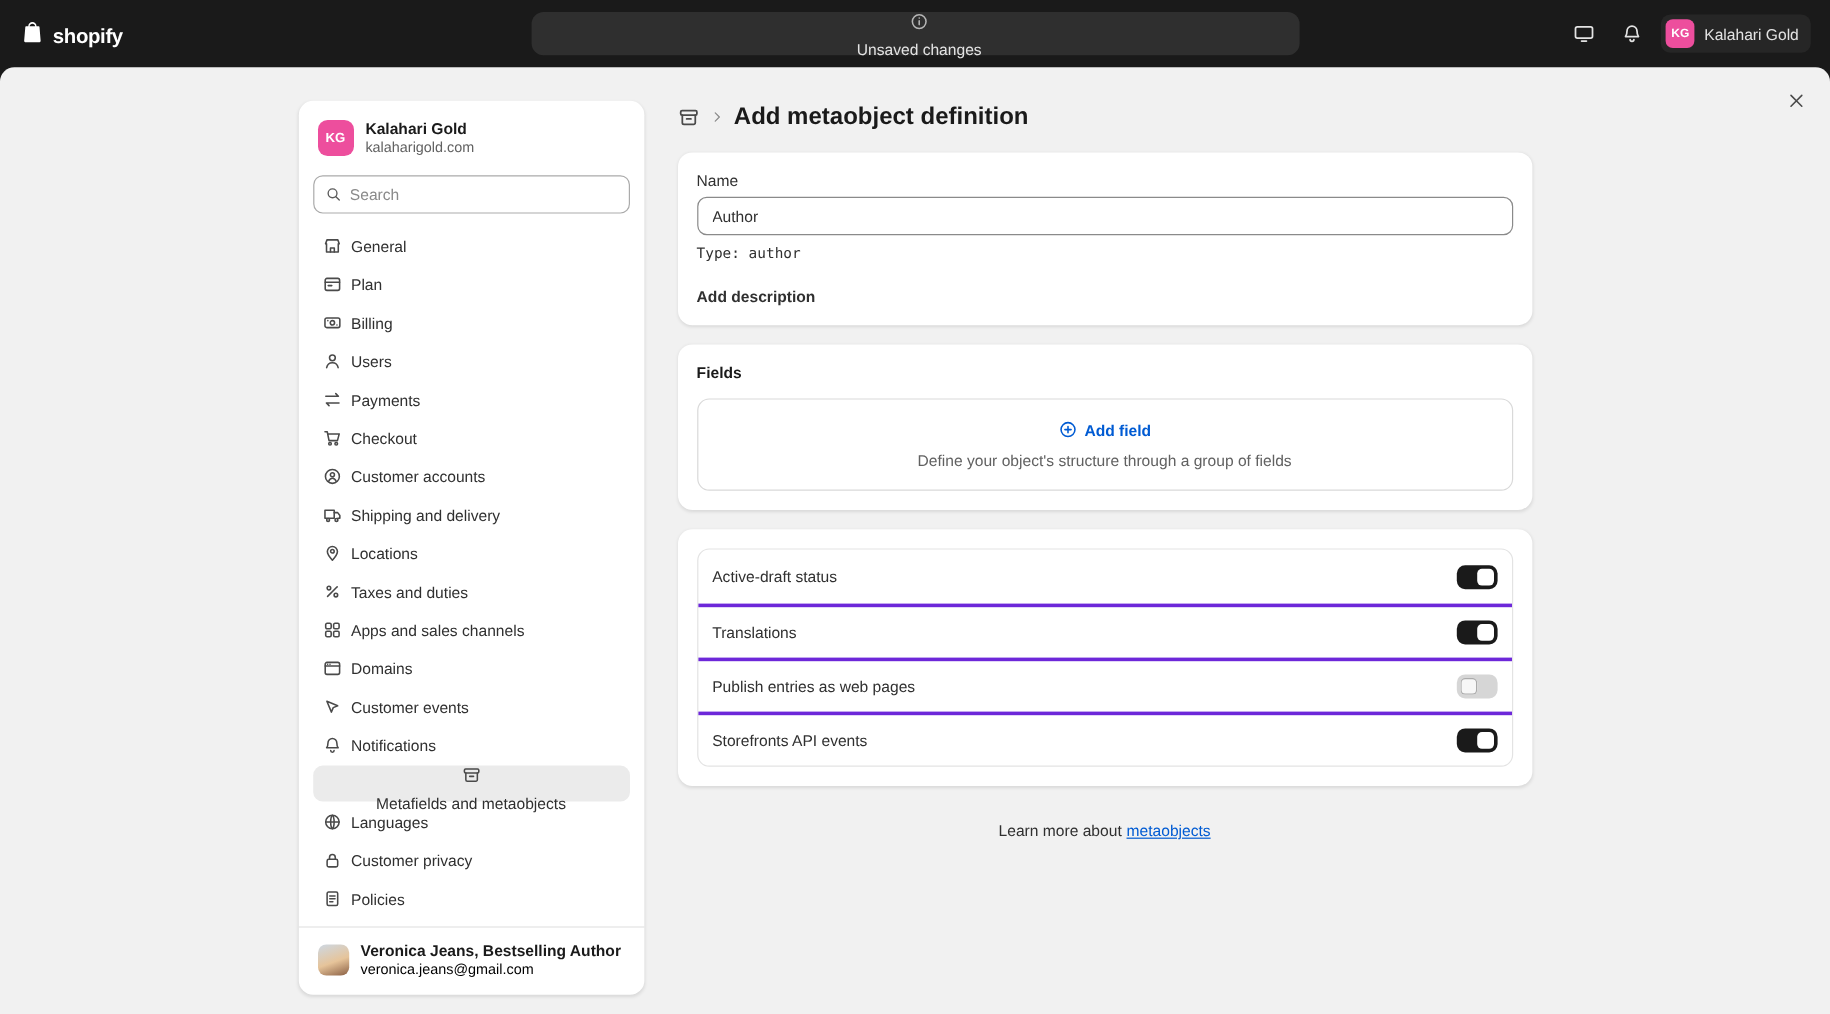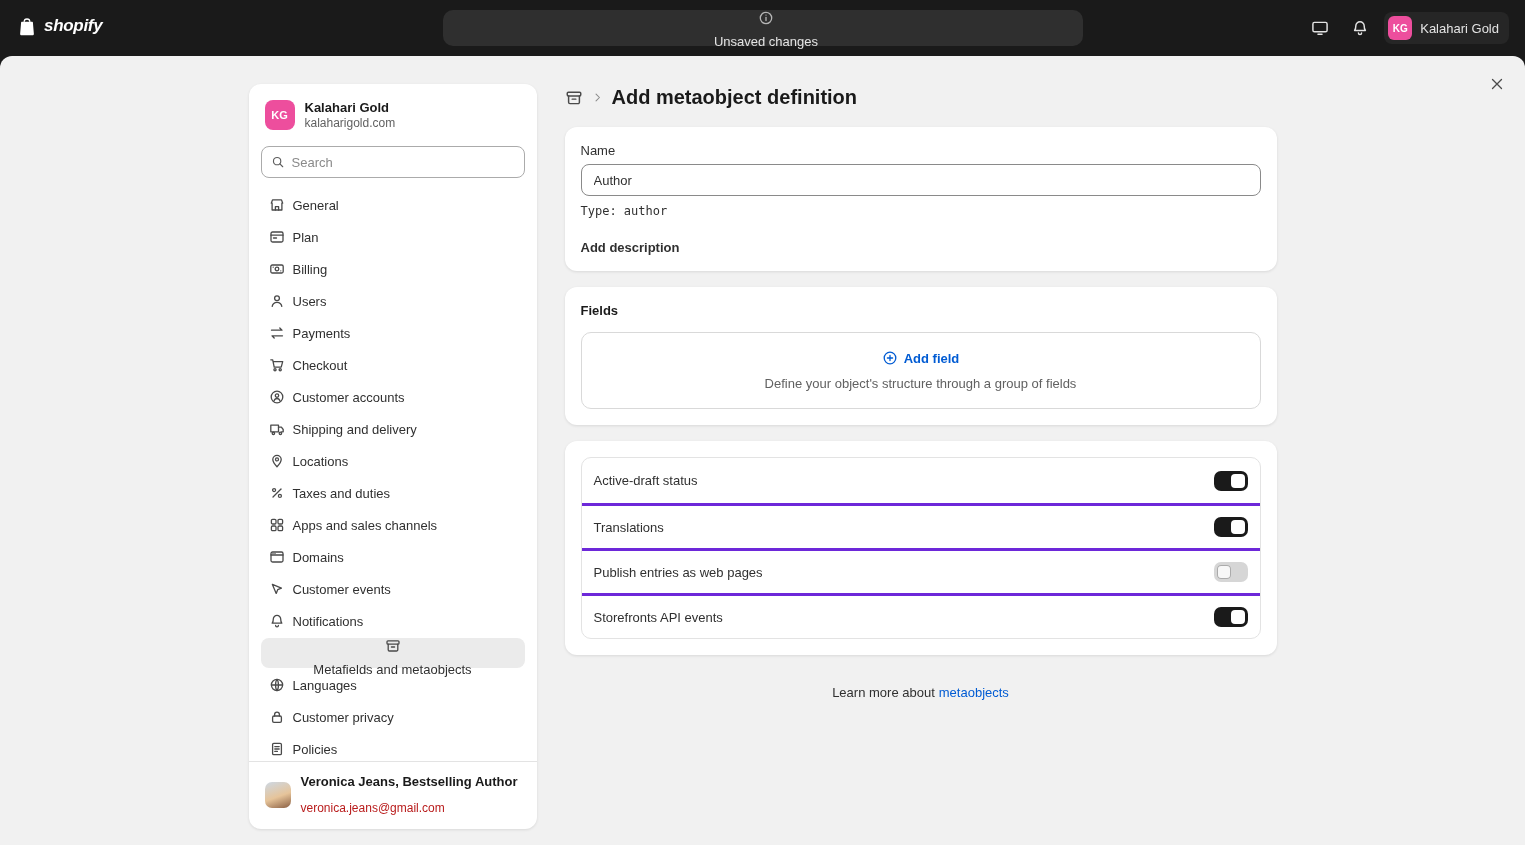--- a/index.html
+++ b/index.html
@@ -2,21 +2,21 @@
 <html><head>
 <meta charset="utf-8">
 <style>
   * { margin:0; padding:0; box-sizing:border-box; }
   html,body { width:1525px; height:845px; overflow:hidden; }
   body { background:#1a1a1a; font-family:"Liberation Sans",sans-serif; font-size:13px; color:#303030; }
   button { font-family:"Liberation Sans",sans-serif; }
 
   
   .topbar { height:56px; display:flex; align-items:center; padding:0 16px; position:relative; }
-  .logo { display:flex; align-items:flex-start; gap:6px; color:#fff; cursor:pointer;font-style:italic; }
+  .logo { display:flex; align-items:flex-end; gap:6px; color:#fff; cursor:pointer; }
   .logo-text { font-size:17px; font-weight:700; letter-spacing:-0.3px; }
   .savebar { position:absolute; left:50%; top:10px; transform:translateX(-50%); width:640px; height:36px;
              background:#2f2f2f; border-radius:10px; display:flex; align-items:center; gap:8px;
              padding:0 5px 0 12px;flex-direction:column; }
   .savebar-icon { color:#b5b5b5; display:flex; }
   .savebar-msg { color:#e3e3e3; font-size:13px; }
   .flex-spacer { flex:1; }
   .btn-discard { height:26px; padding:0 10px; background:#2f2f2f; border:1px solid #696969; border-radius:8px;
                  color:#e3e3e3; font-size:12px; font-weight:700; cursor:pointer; }
   .btn-save { height:26px; padding:0 12px; background:#575757; border:none; border-radius:8px;
@@ -56,21 +56,21 @@
   .side-item { display:flex; align-items:center; gap:8px; height:30px; padding:0 8px; border-radius:8px;
                color:#303030; cursor:pointer; margin-bottom:2px; }
   .side-item.selected { background:#ebebeb;flex-direction:column; }
   .side-icon { color:#4a4a4a; display:flex; flex:none; }
   .side-label { white-space:nowrap; }
   .side-user { margin-top:auto; border-top:1px solid #e3e3e3; padding:12px 16px 14px; display:flex;
                align-items:center; gap:10px; cursor:pointer; }
   .user-avatar { width:26px; height:26px; border-radius:7px; flex:none;
                  background:linear-gradient(160deg,#cdd8e4 0%,#e6c49a 55%,#8a5f43 100%); }
   .user-name { font-size:13px; font-weight:700; color:#1a1a1a; white-space:nowrap; }
-  .user-email { font-size:12px; color:#b91c1c; margin-top:12px; }
+  .user-email { font-size:12px; color:#000000; margin-top:1px; }
 
   
   .content { width:712px; }
   .content-head { display:flex; align-items:center; gap:8px; margin:2px 0 18px; color:#4a4a4a; }
   .head-chev { color:#8a8a8a; display:flex; }
   .head-ico { display:flex; }
   .page-title { font-size:20px; font-weight:700; color:#1a1a1a; }
   .card { background:#fff; border-radius:12px; box-shadow:0 1px 3px rgba(0,0,0,.1); padding:16px; margin-bottom:16px; }
   .field-label { display:block; font-size:13px; color:#303030; margin-bottom:6px; }
   .text-input { width:100%; height:32px; border:1px solid #8a8a8a; border-radius:8px; padding:0 12px;
@@ -91,21 +91,21 @@
   .opt-row { display:flex; align-items:center; justify-content:space-between; height:45px; padding:0 12px; }
   .opt-row + .opt-row { border-top:3px solid #6d28d9;gap:31px; }
   .opt-label { font-size:13px; color:#303030; }
   .switch { width:34px; height:20px; border-radius:7px; border:none; position:relative; cursor:pointer; padding:0; }
   .switch .knob { position:absolute; top:3px; width:14px; height:14px; border-radius:4px; background:#fff; }
   .switch.on { background:#1a1a1a; }
   .switch.on .knob { right:3px; }
   .switch.off { background:#d6d6d6; }
   .switch.off .knob { left:3px; background:#f7f7f7; box-shadow:inset 0 0 0 1px #ababab; }
   .learn-more { text-align:center; margin-top:30px; font-size:13px; color:#303030; }
-  .learn-link { color:#005bd3; cursor:pointer; margin-left:4px; }
+  .learn-link { color:#005bd3; text-decoration:underline; cursor:pointer; margin-left:4px; }
 </style>
 </head>
 <body>
 
 <div class="topbar">
   <div class="logo">
     <span class="logo-mark"><svg width="22" height="22" viewBox="0 0 16 16" fill="none" stroke="currentColor" stroke-width="1.3" stroke-linecap="round" stroke-linejoin="round">
           <path fill="currentColor" stroke="none" d="M12.3 4.7c0-.3-.2-.5-.5-.5h-1.3a2.5 2.5 0 0 0-5 0H4.2c-.3 0-.5.2-.5.5L3 13c0 .6.5 1 1 1h8c.5 0 1-.4 1-1zM8 2.8c.9 0 1.6.6 1.7 1.4H6.3C6.4 3.4 7.1 2.8 8 2.8z"></path>
         </svg></span>
     <span class="logo-text">shopify</span>

